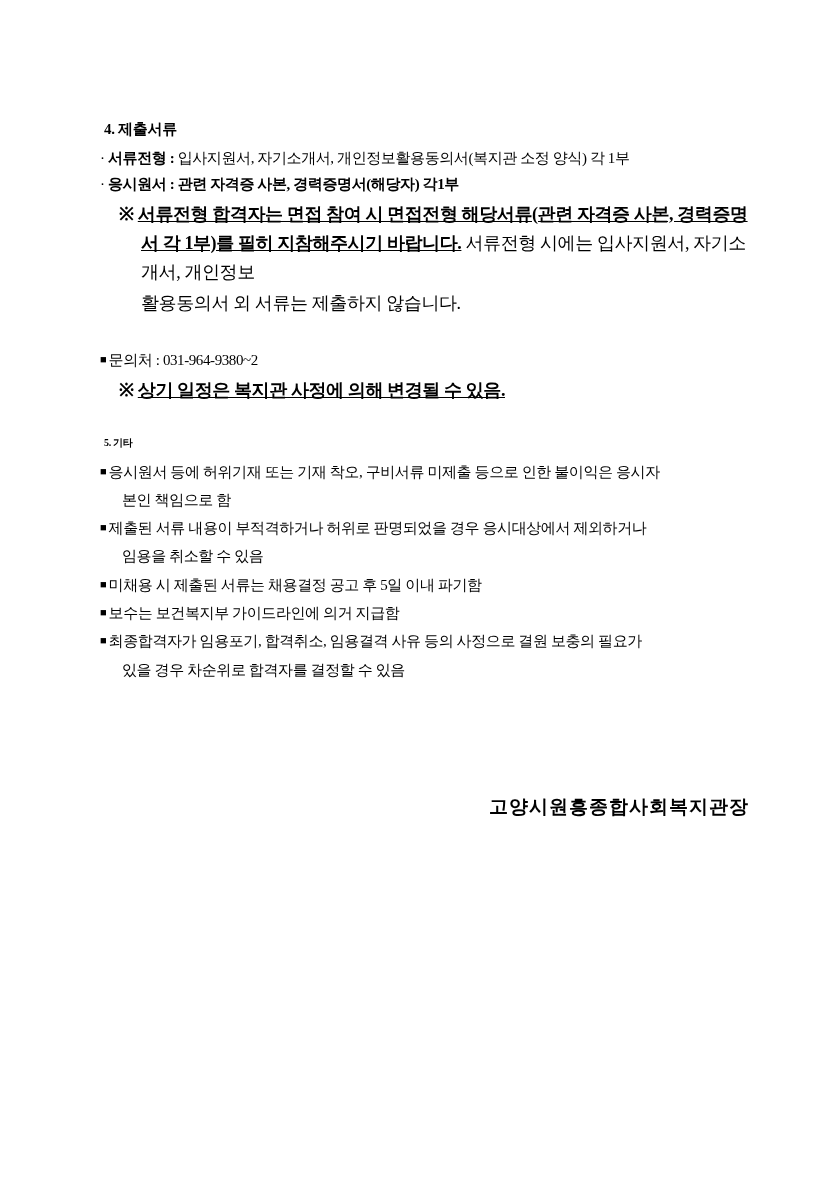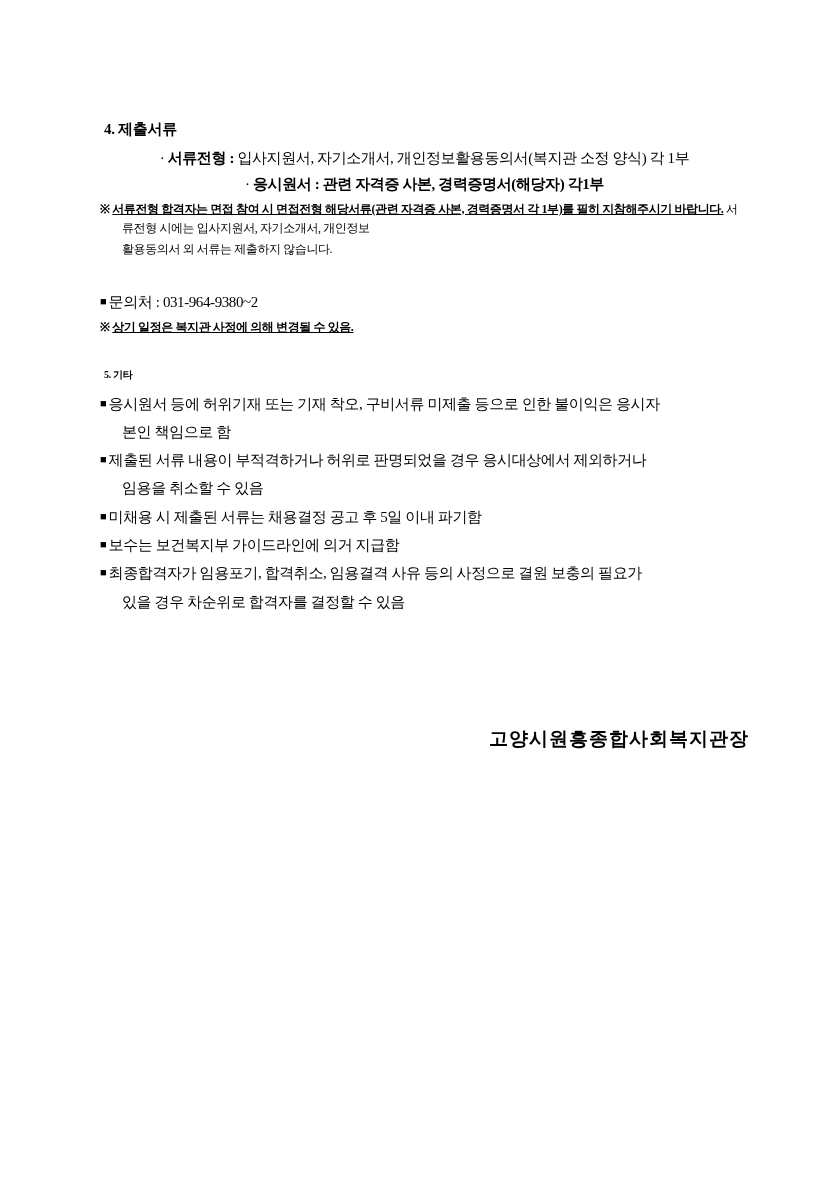--- a/index.html
+++ b/index.html
@@ -36,29 +36,29 @@
   }
   .bold {
     font-weight: bold;
   }
   .ul {
     text-decoration: underline;
   }
   .indent-hang {
     padding-left: 16px;
     text-indent: -16px;
-    text-align: center;
   }
   .note-block {
-    font-size: 12px;
+    font-size: 18px;
     line-height: 1.62;
     letter-spacing: -0.4px;
     padding-left: 22px;
     text-indent: -22px;
     margin-bottom: 2px;
+    margin-left: 19px;
   }
   .note-cont {
     padding-left: 22px;
     text-indent: 0;
   }
   .gap-lg { height: 28px; }
   .sq-item {
     font-size: 15px;
     line-height: 1.62;
     letter-spacing: -0.4px;

